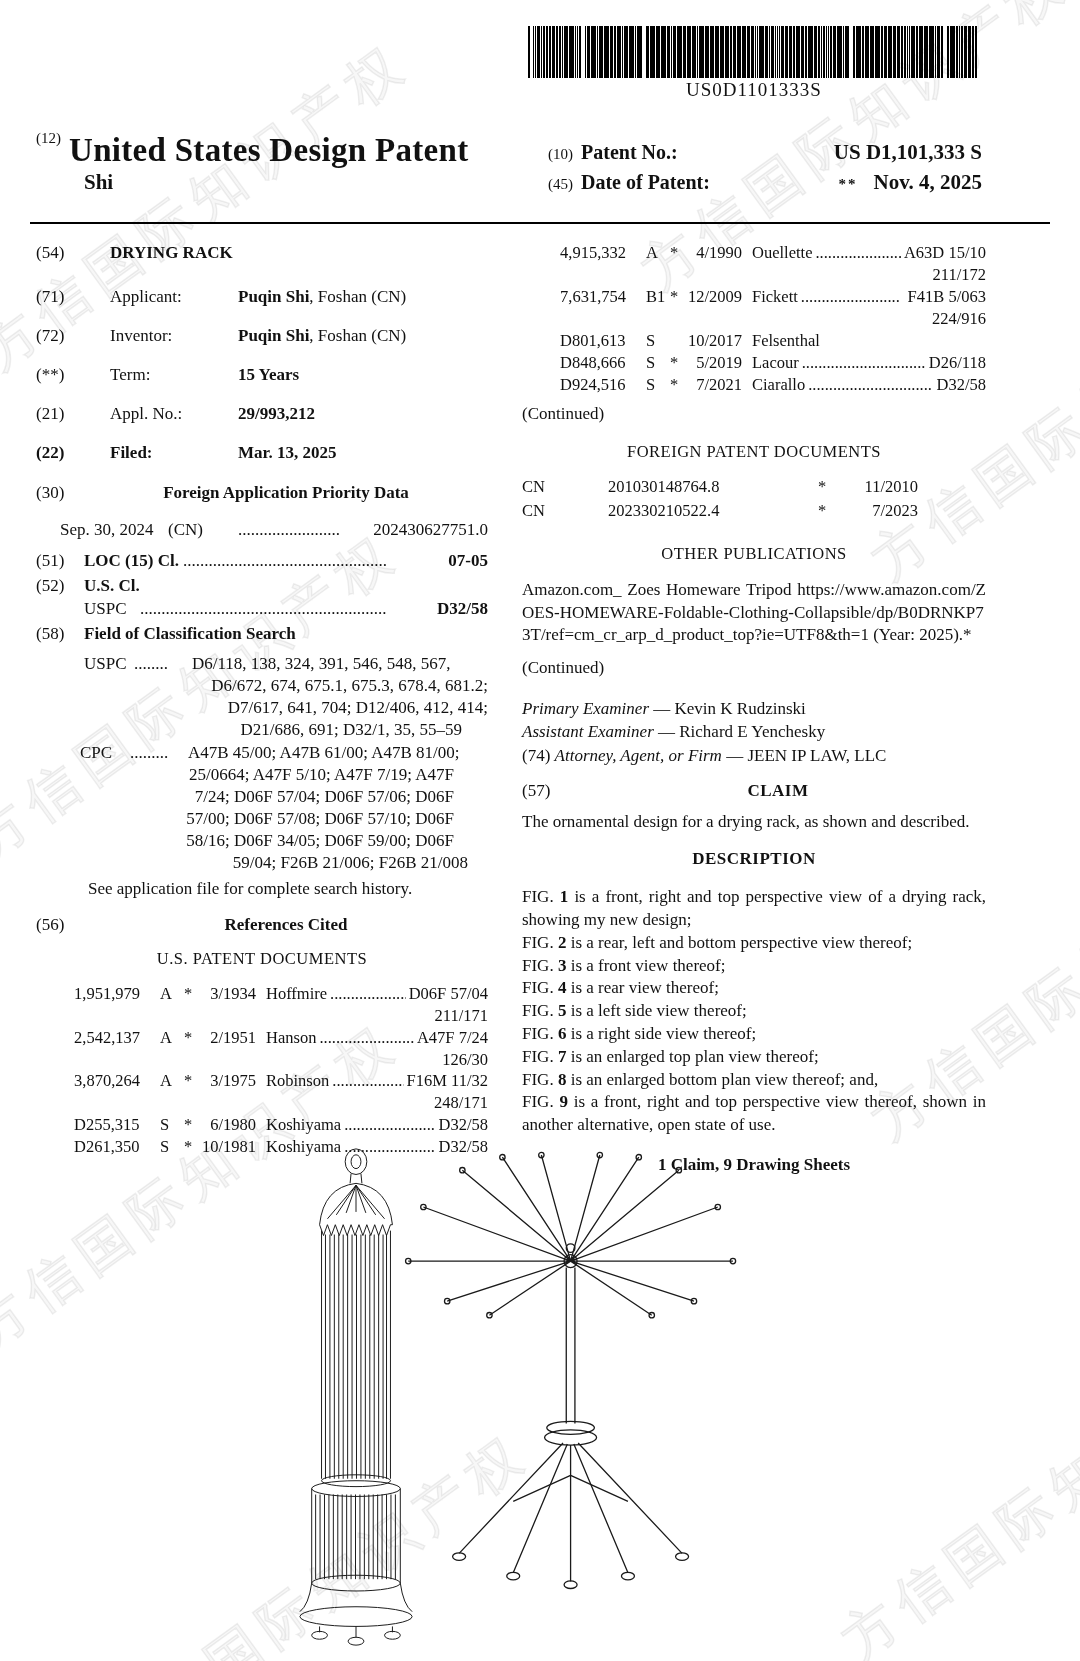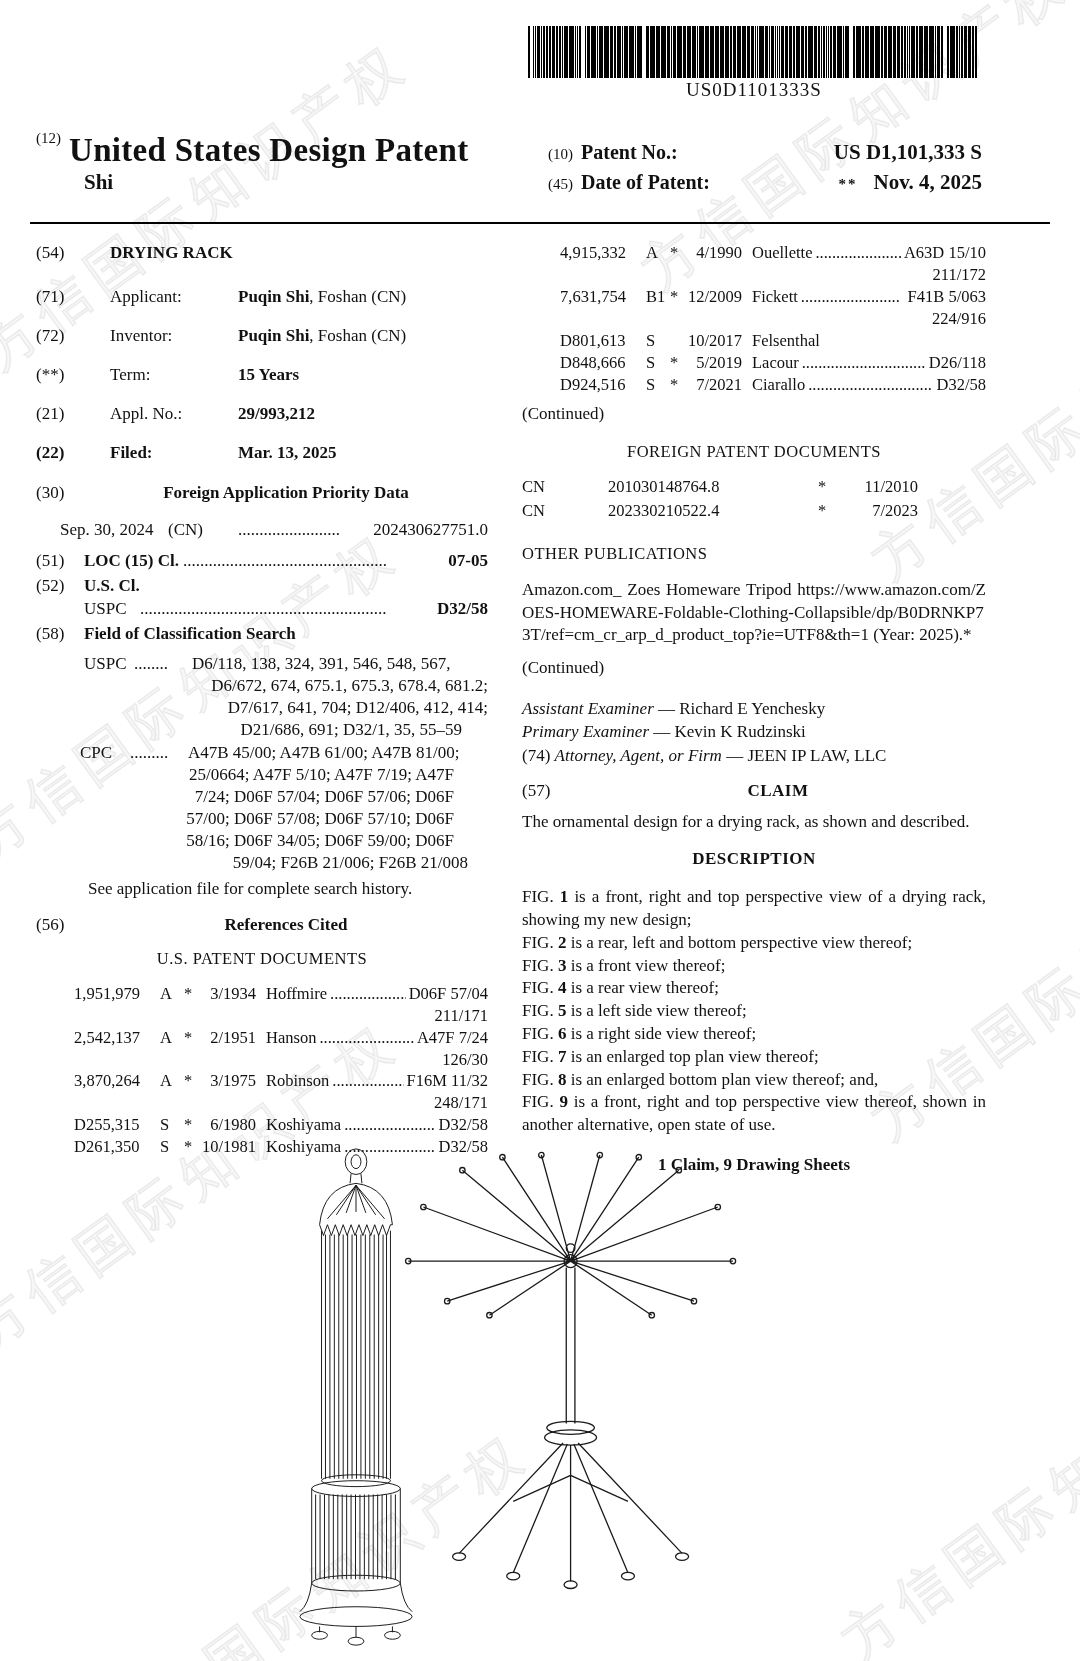--- a/index.html
+++ b/index.html
@@ -63,21 +63,21 @@
   .rstar { width:14px; flex:none; }
   .rdate { width:58px; flex:none; text-align:right; margin-right:10px; }
   .rdots { flex:1; overflow:hidden; white-space:nowrap; margin:0 3px; }
   .rcont { text-align:right; font-size:16.5px; line-height:1.33;font-family:Liberation Serif, serif; }
   .contd { text-align:left; margin:7px 0 16px; }
   .frow { display:flex; font-size:16.5px; line-height:1.45; }
   .fcountry { width:86px; flex:none; }
   .fnum { width:210px; flex:none; }
   .fstar { width:28px; flex:none; }
   .fdate { width:72px; flex:none; text-align:right; }
-  .pubs-head { margin:20px 0 15px; font-size:16.5px; letter-spacing:.5px; }
+  .pubs-head { text-align:center; margin:20px 0 15px; font-size:16.5px; letter-spacing:.5px; }
   .pubtext { text-align:justify; word-break:break-all; line-height:1.32; }
   .staff { line-height:1.38; }
   .c57 { display:flex; margin:13px 0 9px; }
   .c57 .head { flex:1; text-align:center; font-weight:bold; letter-spacing:.5px; }
   .claimtext { text-align:justify; line-height:1.3; }
   .deschead { text-align:center; font-weight:bold; margin:15px 0 16px; letter-spacing:.5px; }
   .fig { line-height:1.34; text-align:justify; }
   .footer { text-align:center; font-weight:bold; margin-top:17px; }
   
   .draw-left { position:absolute; left:282px; top:1142px; width:148px; height:512px; z-index:2; }
@@ -434,22 +434,22 @@
       <span class="fcountry">CN</span>
       <span class="fnum">202330210522.4</span>
       <span class="fstar">*</span>
       <span class="fdate">7/2023</span>
     </div>
 
     <div class="pubs-head">OTHER PUBLICATIONS</div>
     <div class="pubtext">Amazon.com_ Zoes Homeware Tripod https://www.amazon.com/ZOES-HOMEWARE-Foldable-Clothing-Collapsible/dp/B0DRNKP73T/ref=cm_cr_arp_d_product_top?ie=UTF8&amp;th=1 (Year: 2025).*</div>
     <div class="contd" style="margin:10px 0 18px">(Continued)</div>
 
+    <div class="staff"><i>Primary Examiner</i><span> — Kevin K Rudzinski</span></div>
     <div class="staff"><i>Assistant Examiner</i><span> — Richard E Yenchesky</span></div>
-    <div class="staff"><i>Primary Examiner</i><span> — Kevin K Rudzinski</span></div>
     <div class="staff"><span>(74)</span> <i>Attorney, Agent, or Firm</i><span> — JEEN IP LAW, LLC</span></div>
 
     <div class="c57">
       <span class="bcode">(57)</span>
       <span class="head">CLAIM</span>
     </div>
     <div class="claimtext">The ornamental design for a drying rack, as shown and described.</div>
 
     <div class="deschead">DESCRIPTION</div>
     <div class="fig"><span>FIG.</span> <b>1</b> <span>is a front, right and top perspective view of a drying rack, showing my new design;</span></div>

